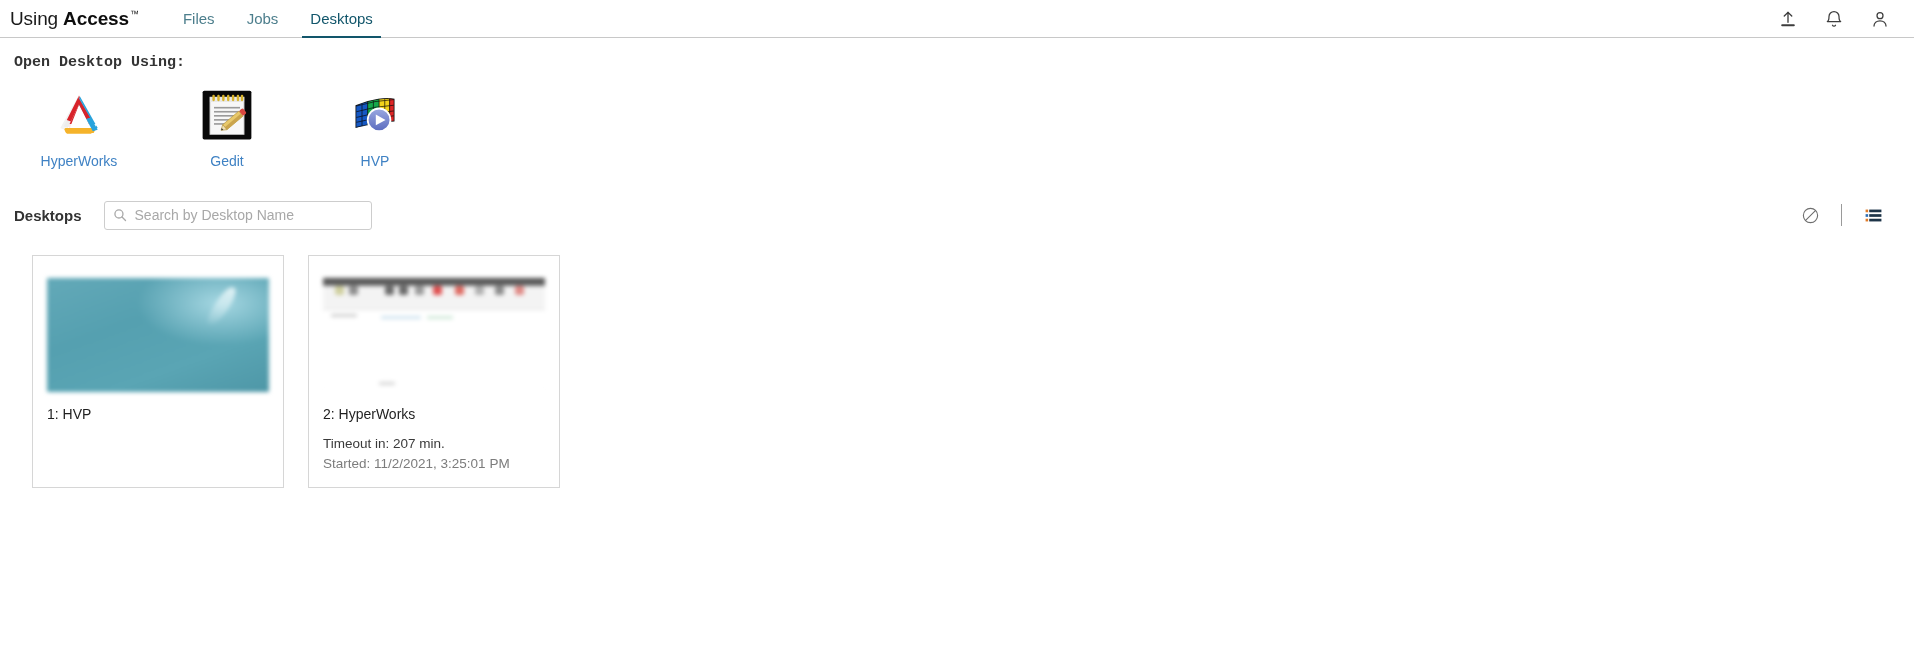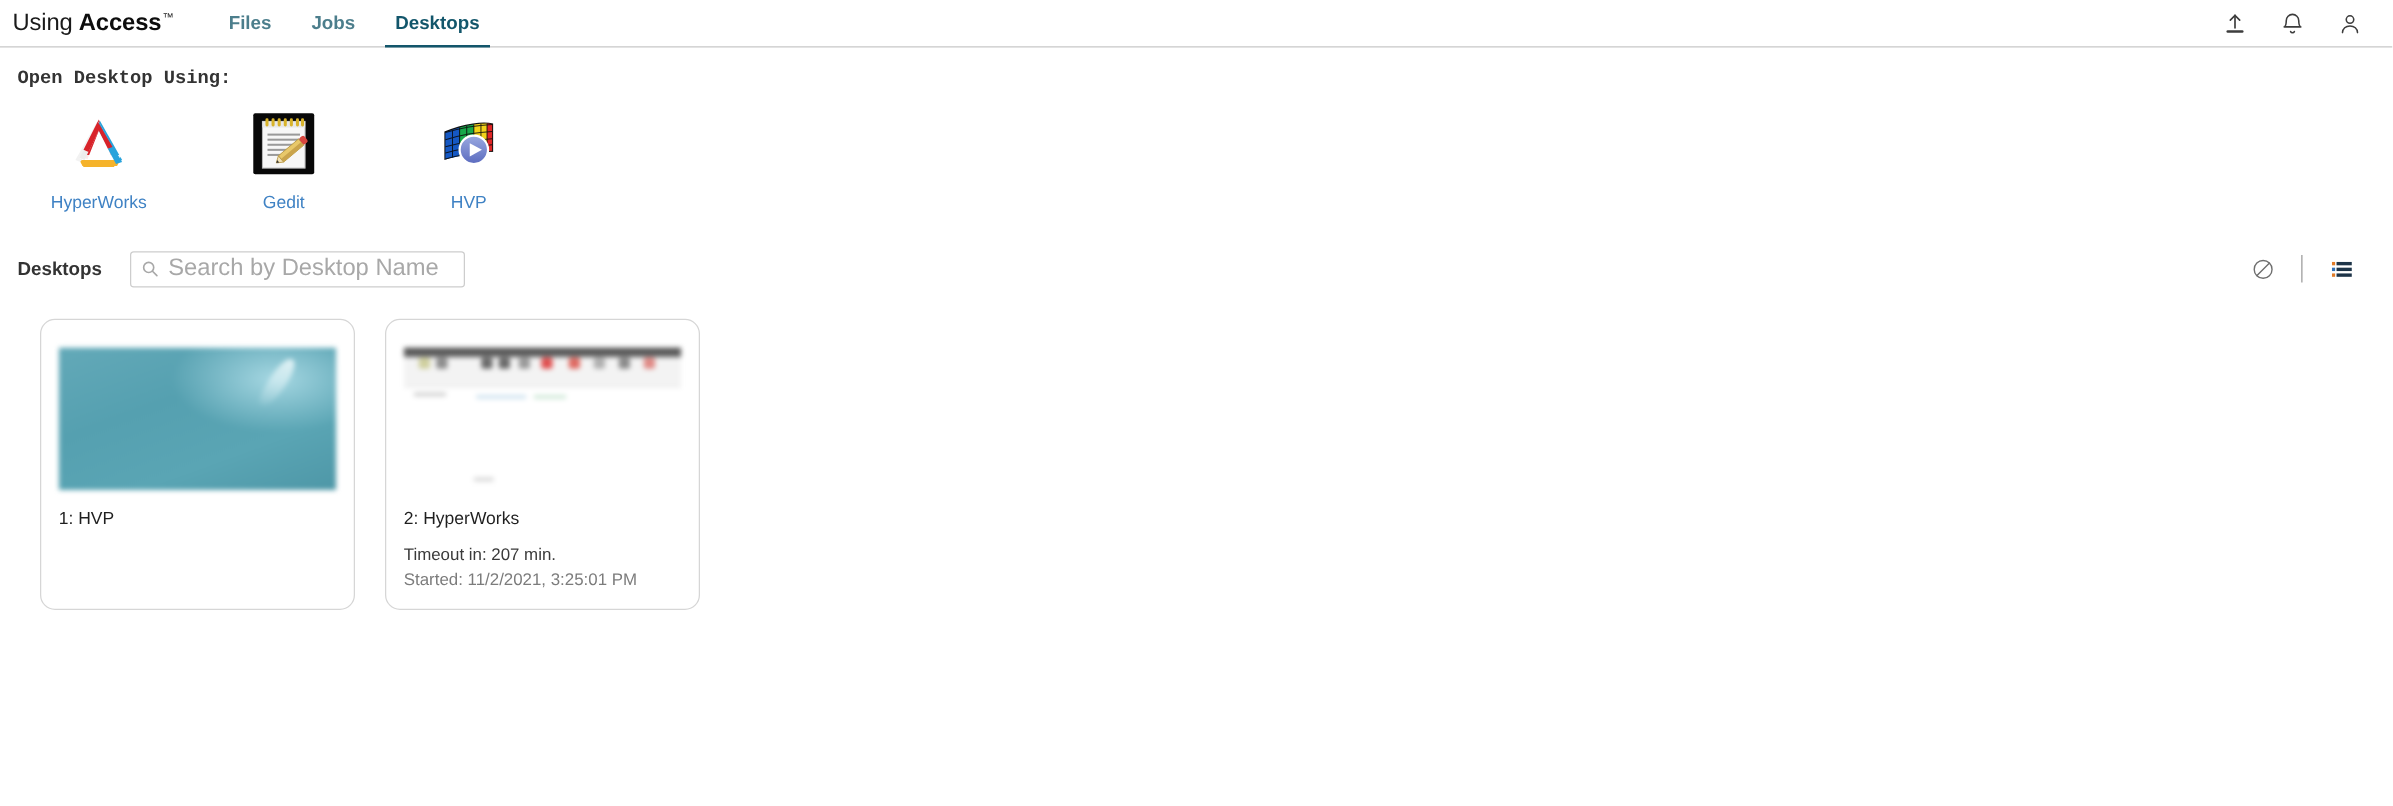--- a/index.html
+++ b/index.html
@@ -39,21 +39,20 @@
   .navtab {
     display: flex;
     align-items: center;
     padding: 0 16px;
     font-size: 15px;
     color: #4c7e8c;
     height: 38px;
     cursor: pointer;
     position: relative;
     white-space: nowrap;
-    font-weight: bold;
   }
   .navtab.active { color: #12566b; }
   .navtab.active::after {
     content: "";
     position: absolute;
     left: 8px; right: 8px; bottom: 0;
     height: 2px;
     background: #12566b;
   }
 
@@ -115,21 +114,21 @@
     position: relative;
     width: 268px;
     height: 29px;
   }
   .search-input {
     width: 100%;
     height: 100%;
     border: 1px solid #cdcdcd;
     border-radius: 3px;
     padding: 0 8px 0 30px;
-    font-size: 19px;
+    font-size: 14px;
     font-family: "Liberation Sans", sans-serif;
     color: #555;
     outline: none;
     background: #fff;
   }
   .search-input::placeholder { color: #a8a8a8; }
   .search-icon-holder {
     position: absolute;
     left: 9px;
     top: 50%;
@@ -159,21 +158,21 @@
 
   
   .cards {
     display: flex;
     gap: 24px;
     margin: 24px 0 0 32px;
   }
   .card {
     width: 252px;
     border: 1px solid #d6d6d6;
-    border-radius: 12px;
+    border-radius: 0;
     background: #ffffff;
     padding: 22px 14px 14px 14px;
     cursor: pointer;
   }
   .thumb {
     width: 100%;
     height: 114px;
     border-radius: 1px;
     overflow: hidden;
     position: relative;

